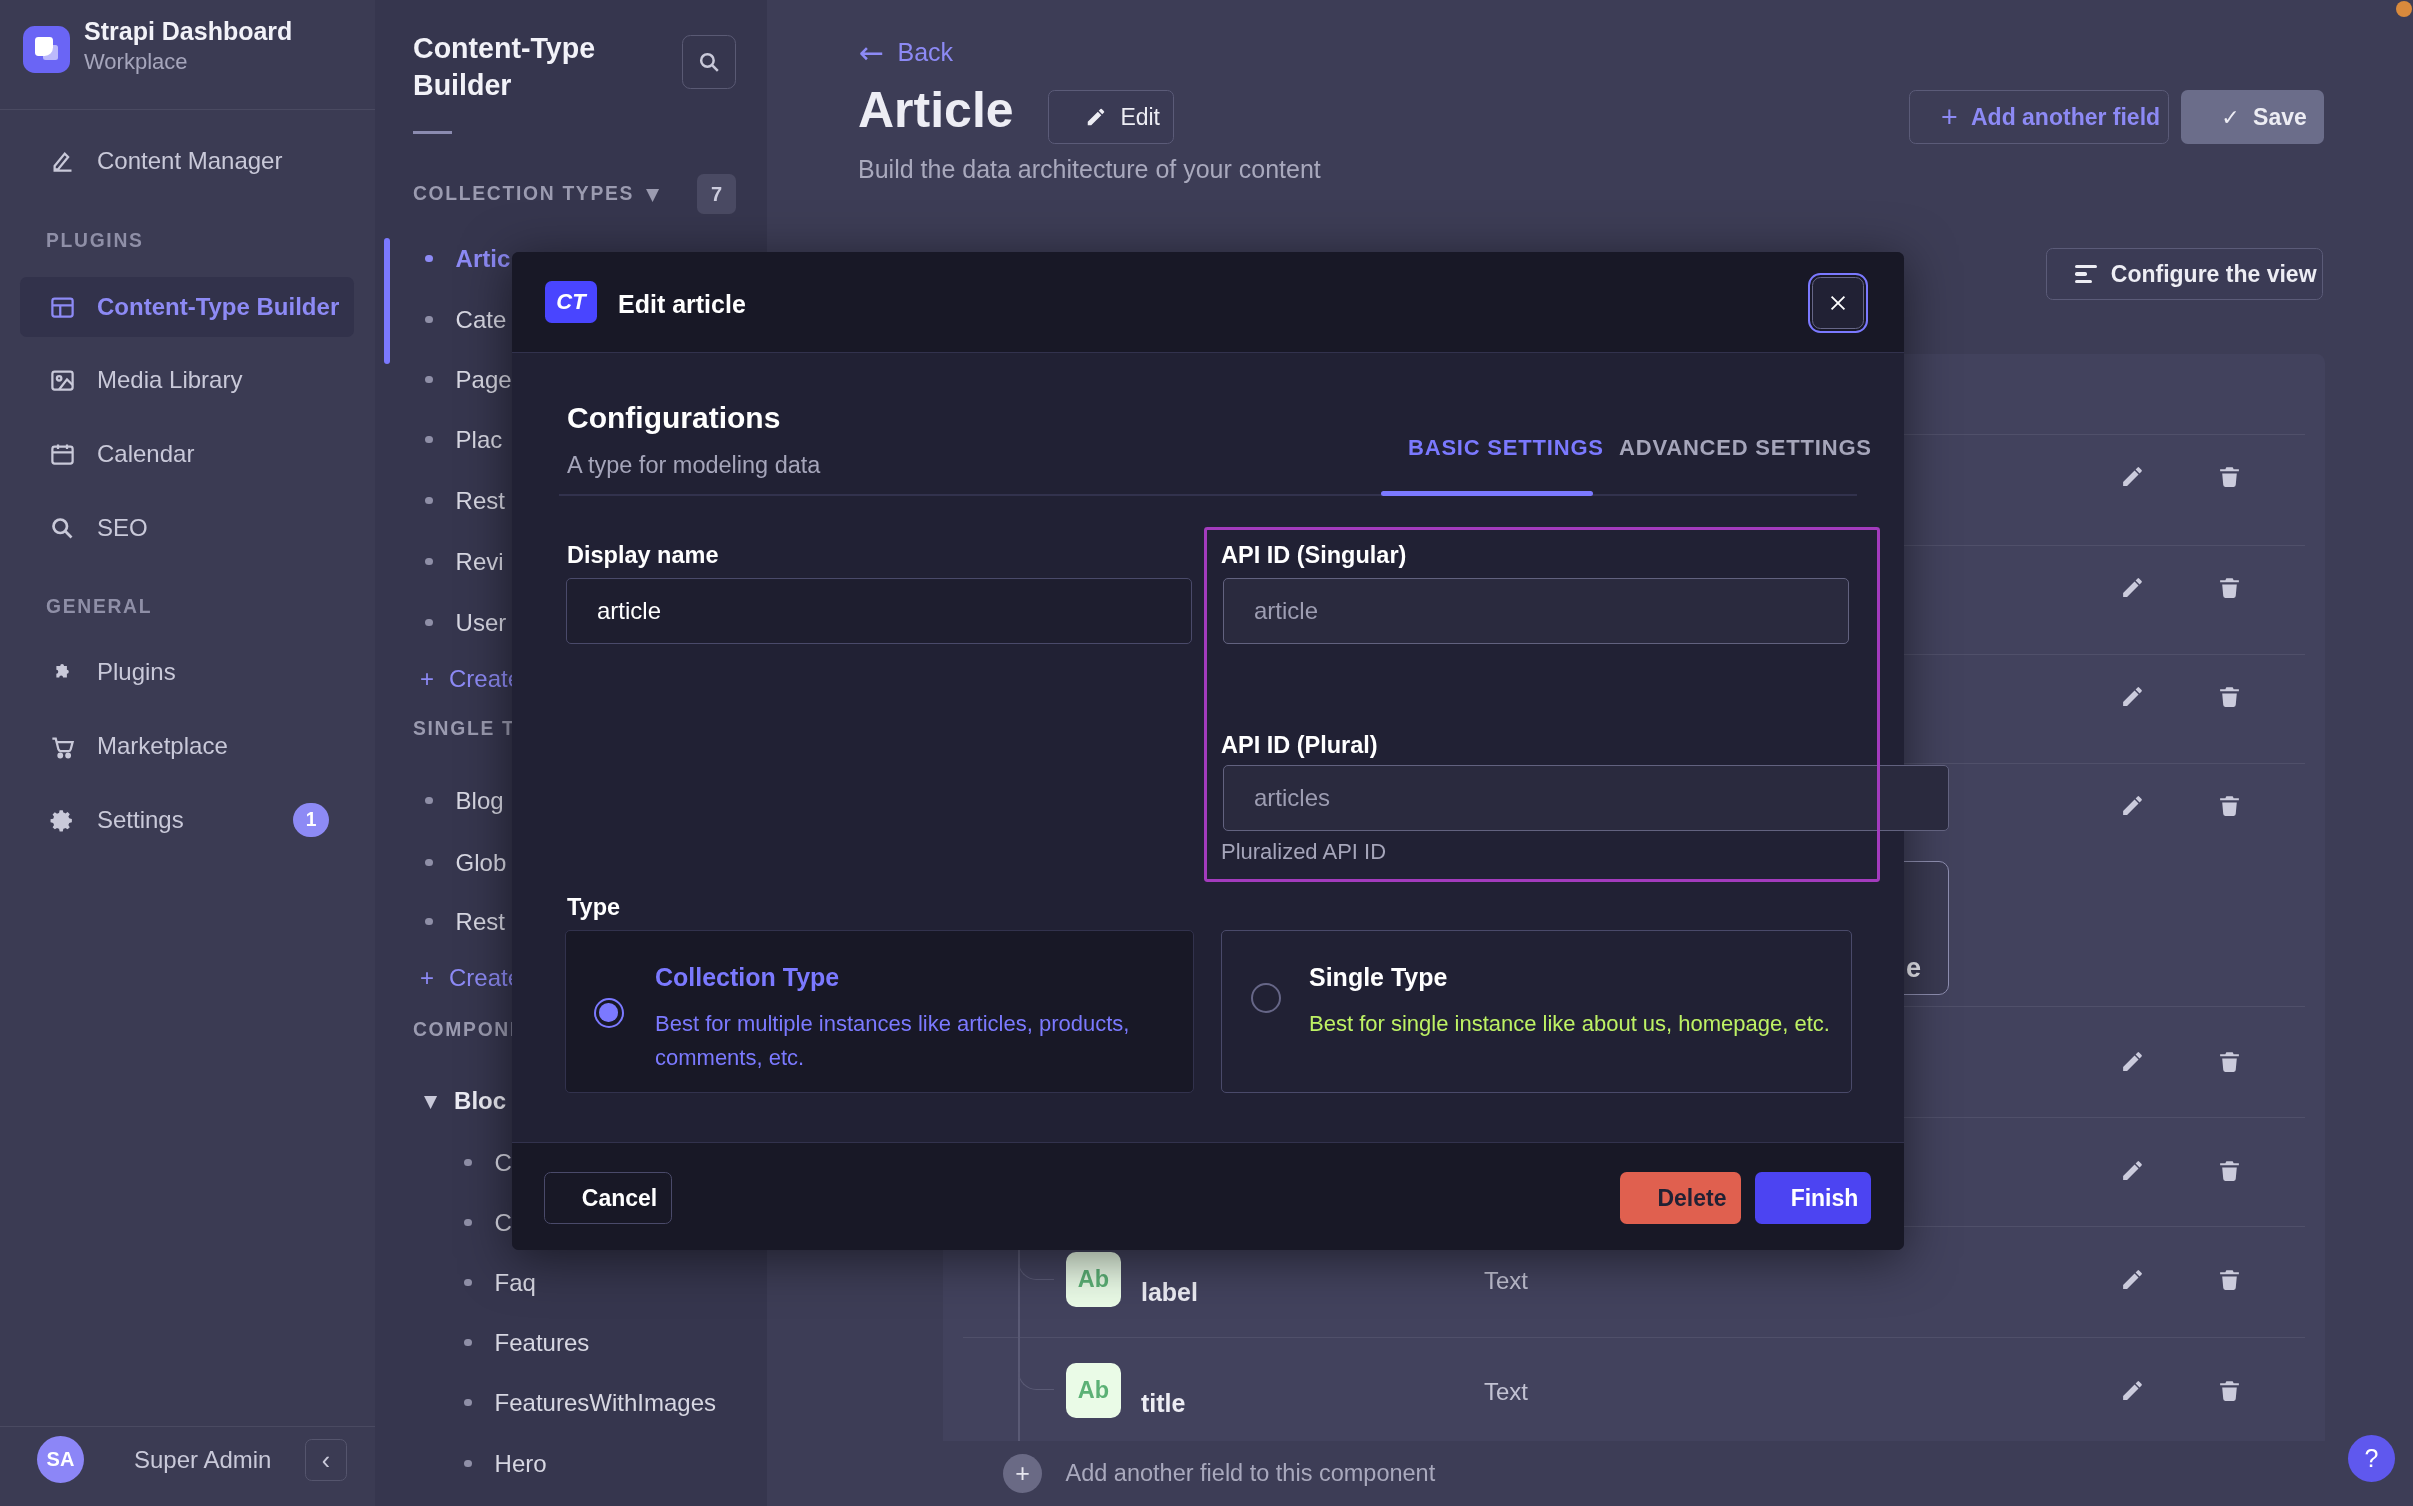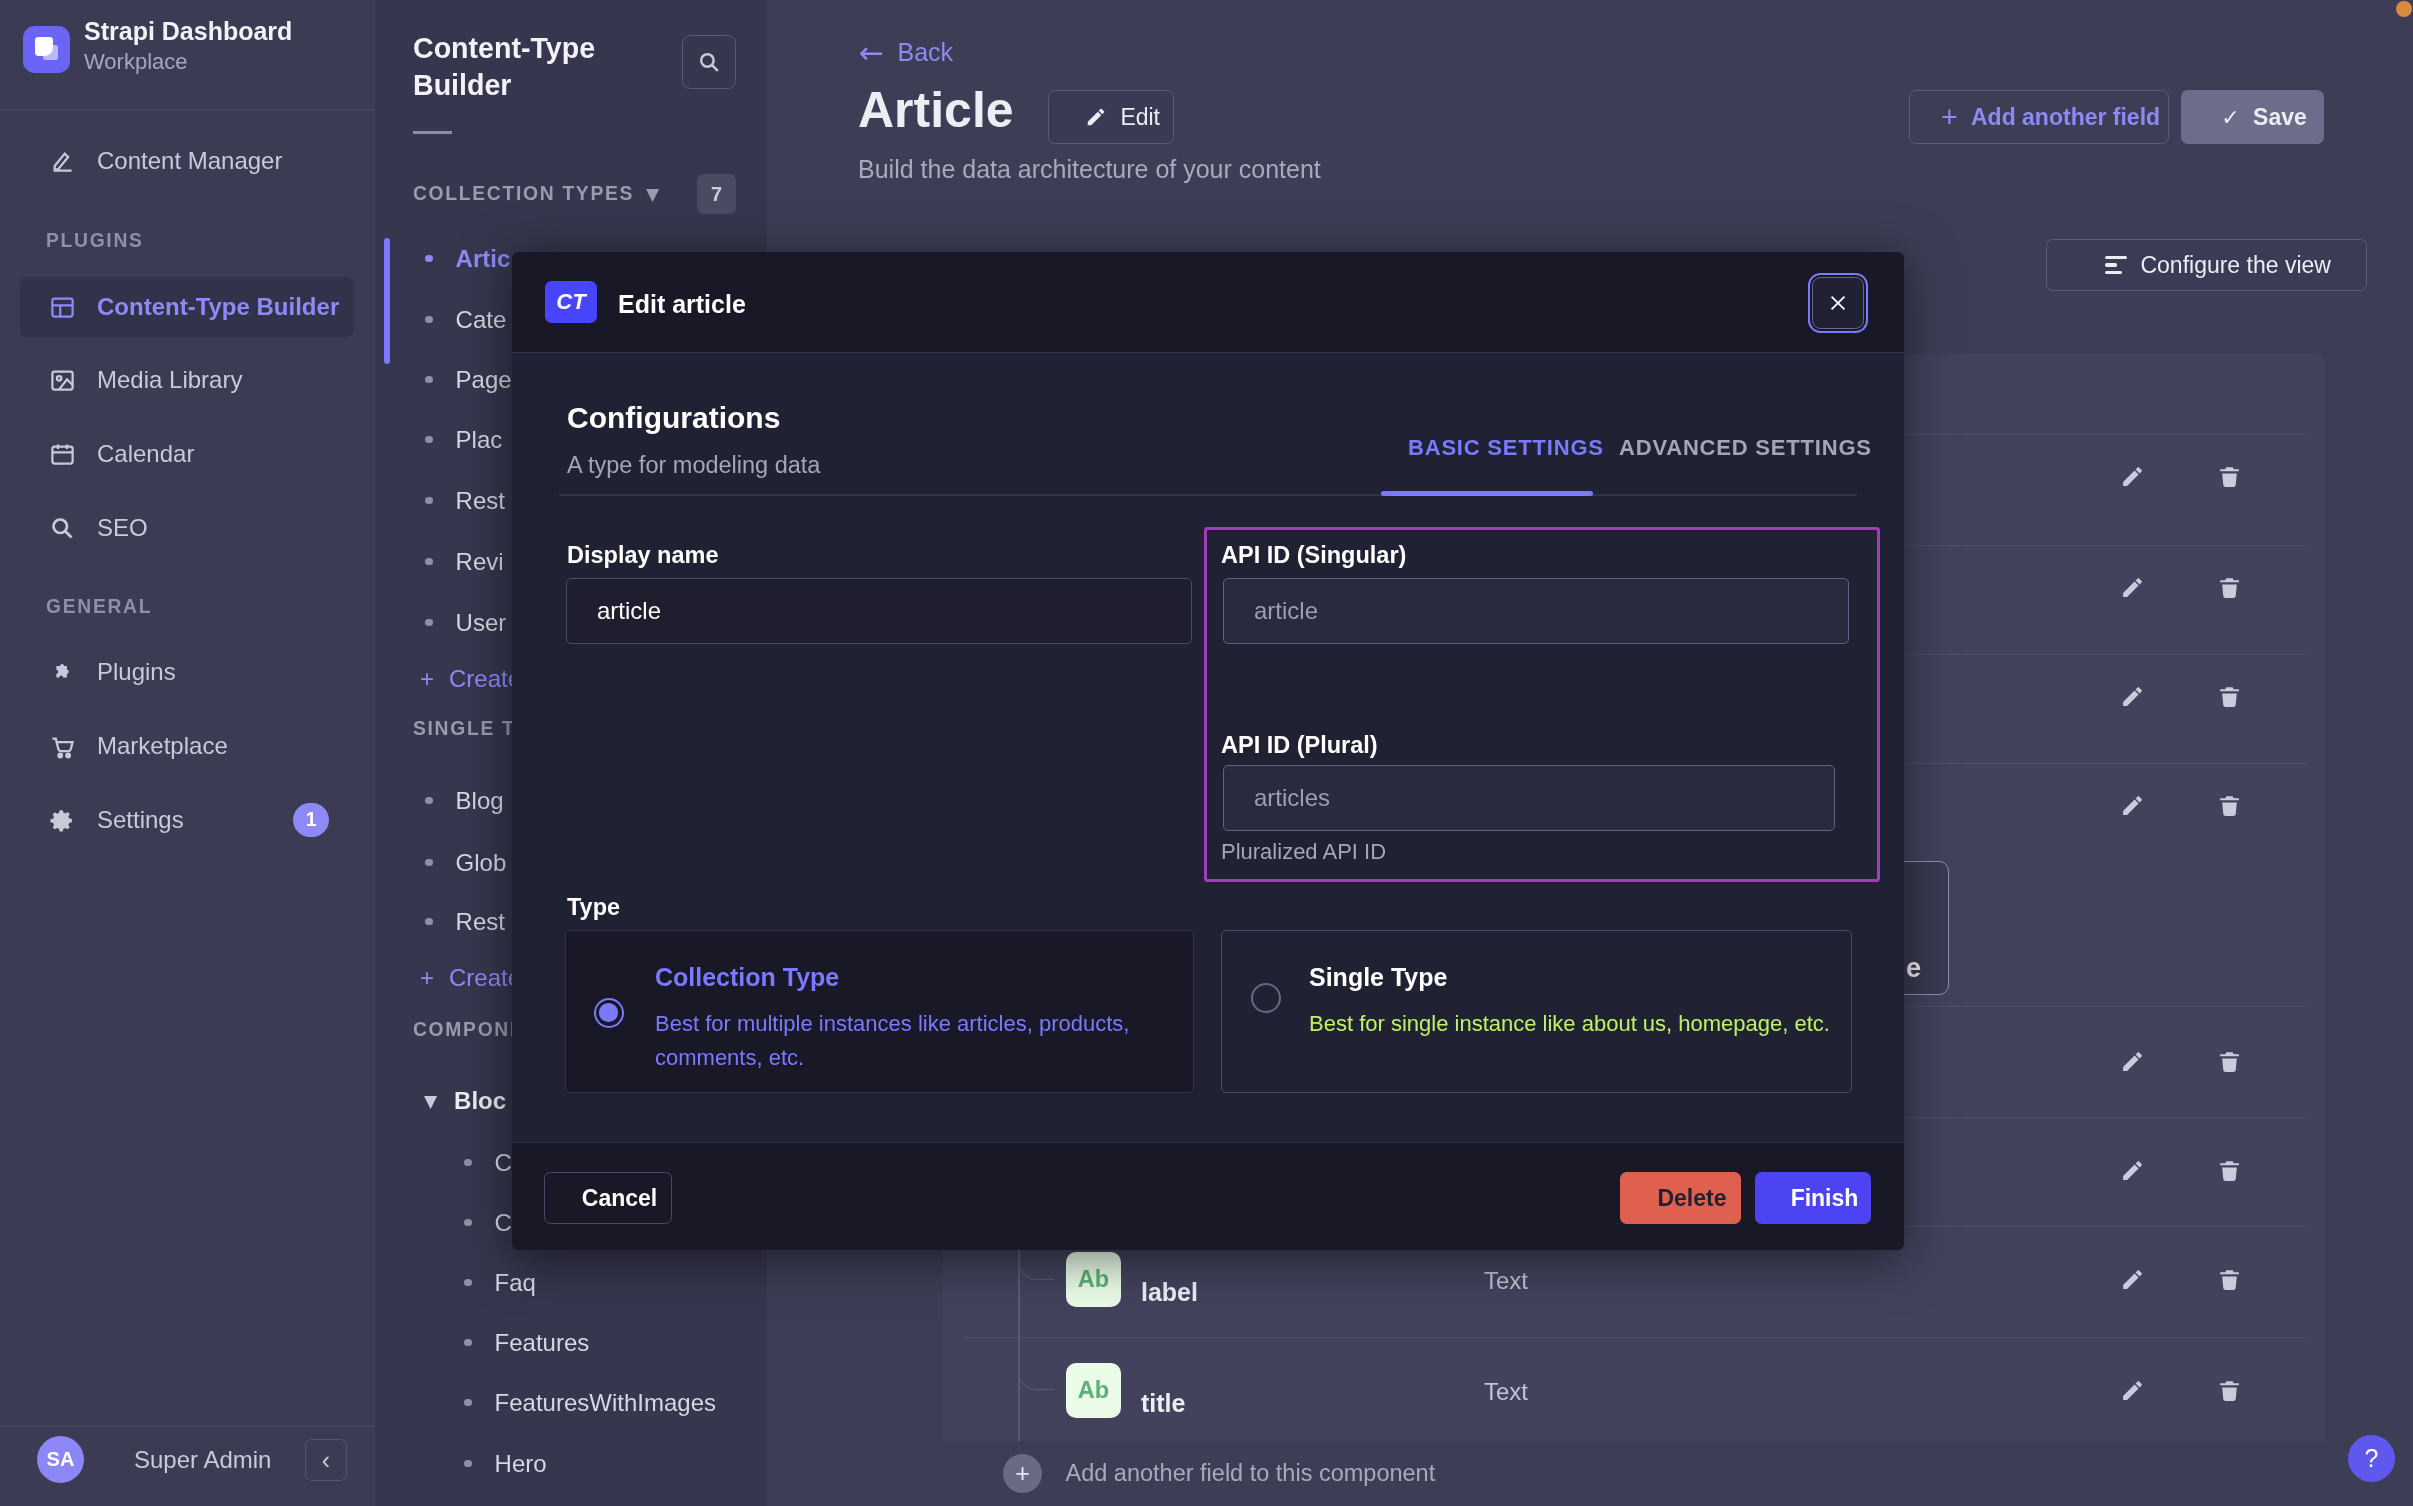--- a/index.html
+++ b/index.html
@@ -40,21 +40,21 @@
   
   .main{left:767px;top:0;width:1647px;height:1507px;background:#3d3d56;}
   .back{left:92px;top:35px;display:flex;align-items:center;gap:13.4px;color:#8d8af5;font-size:25px;}
   .page-title{left:91px;top:81px;font-size:50px;font-weight:bold;color:#ededf4;}
   .btn{display:flex;align-items:center;justify-content:center;gap:13.4px;border-radius:6.7px;font-size:23px;box-sizing:border-box;padding-left:23px;}
   .btn-outline{border:0.8px solid #5b5b78;background:#3a3a54;color:#ededf4;}
   .edit-btn{left:281px;top:90px;width:126px;height:54px;}
   .addfield-btn{left:1142px;top:90px;width:260px;height:54px;color:#8d8af5;font-weight:bold;background:transparent;}
   .save-btn{left:1414px;top:90px;width:143px;height:54px;background:#6b6d8a;color:#ededf4;font-weight:bold;}
   .subtitle{left:91px;top:155px;font-size:25px;color:#a9a9bd;}
-  .configure-btn{left:1279px;top:239px;width:321px;height:52px;font-weight:normal;}
+  .configure-btn{left:1279px;top:248px;width:277px;height:52px;font-weight:bold;}
   .filter-ic{display:inline-block;width:22px;}
   .filter-ic i{display:block;height:3.4px;background:#ededf4;border-radius:1.7px;margin:4.2px 0;}
   .filter-ic i:nth-child(1){width:22px}.filter-ic i:nth-child(2){width:11.8px}.filter-ic i:nth-child(3){width:17px}
   
   .card{left:176px;top:354px;width:1382px;height:1152px;background:#42425d;border-radius:8.4px 8.4px 0 0;}
   .row-div{left:20px;width:1342px;height:0.8px;background:#50506a;}
   .rowicons{right:77px;width:134px;display:flex;justify-content:space-between;}
   .icobtn{width:37px;height:37px;display:flex;align-items:center;justify-content:center;color:#cbcbdc;}
   .ab-badge{width:55px;height:55px;border-radius:10px;background:#eafbe7;color:#5cb176;font-size:23.5px;font-weight:bold;display:flex;align-items:center;justify-content:center;}
   .fname{font-size:25px;font-weight:bold;color:#ededf4;}
@@ -503,21 +503,21 @@
   <div class="abs f-input left" style="left:54px;top:326px;width:626px">
     <span>article</span>
   </div>
 
   <div class="abs f-label" style="left:709px;top:290px">API ID (Singular)</div>
   <div class="abs f-input right" style="left:711px;top:326px;width:626px">
     <span>article</span>
   </div>
 
   <div class="abs f-label" style="left:709px;top:480px">API ID (Plural)</div>
-  <div class="abs f-input right" style="left:711px;top:513px;width:612px">
+  <div class="abs f-input right" style="left:711px;top:513px;width:726px">
     <span>articles</span>
   </div>
   <div class="abs hint" style="left:709px;top:584px">Pluralized API ID</div>
 
   <div class="abs anno"></div>
 
   <div class="abs f-label" style="left:55px;top:642px">Type</div>
 
   <div class="abs type-card sel">
     <span class="radio on" style="left:28px;top:67px">

